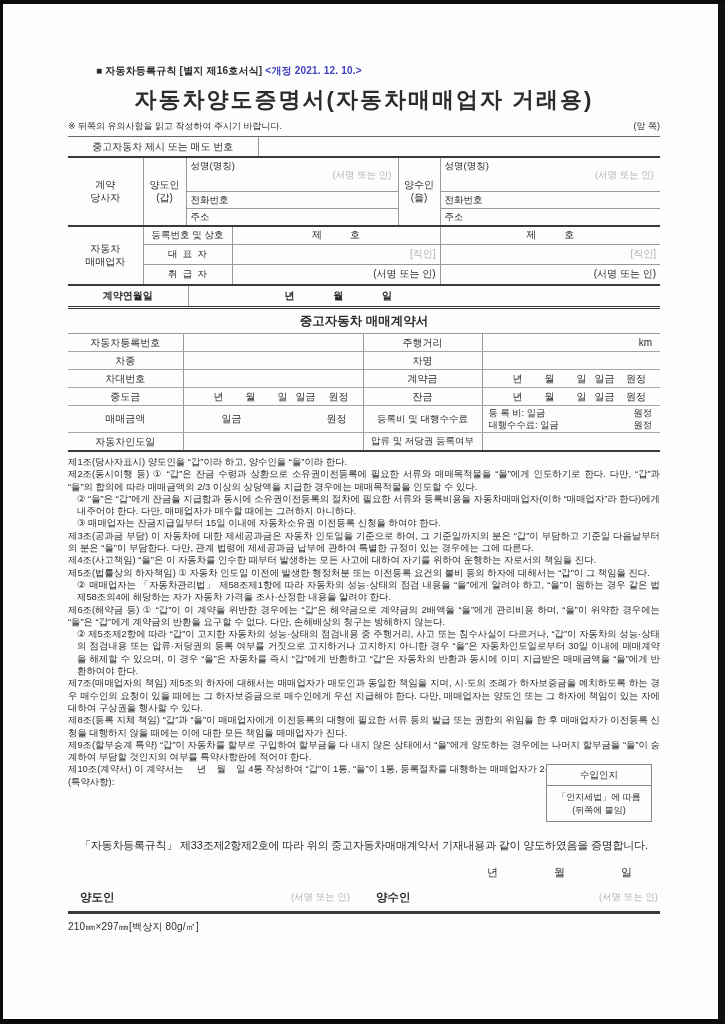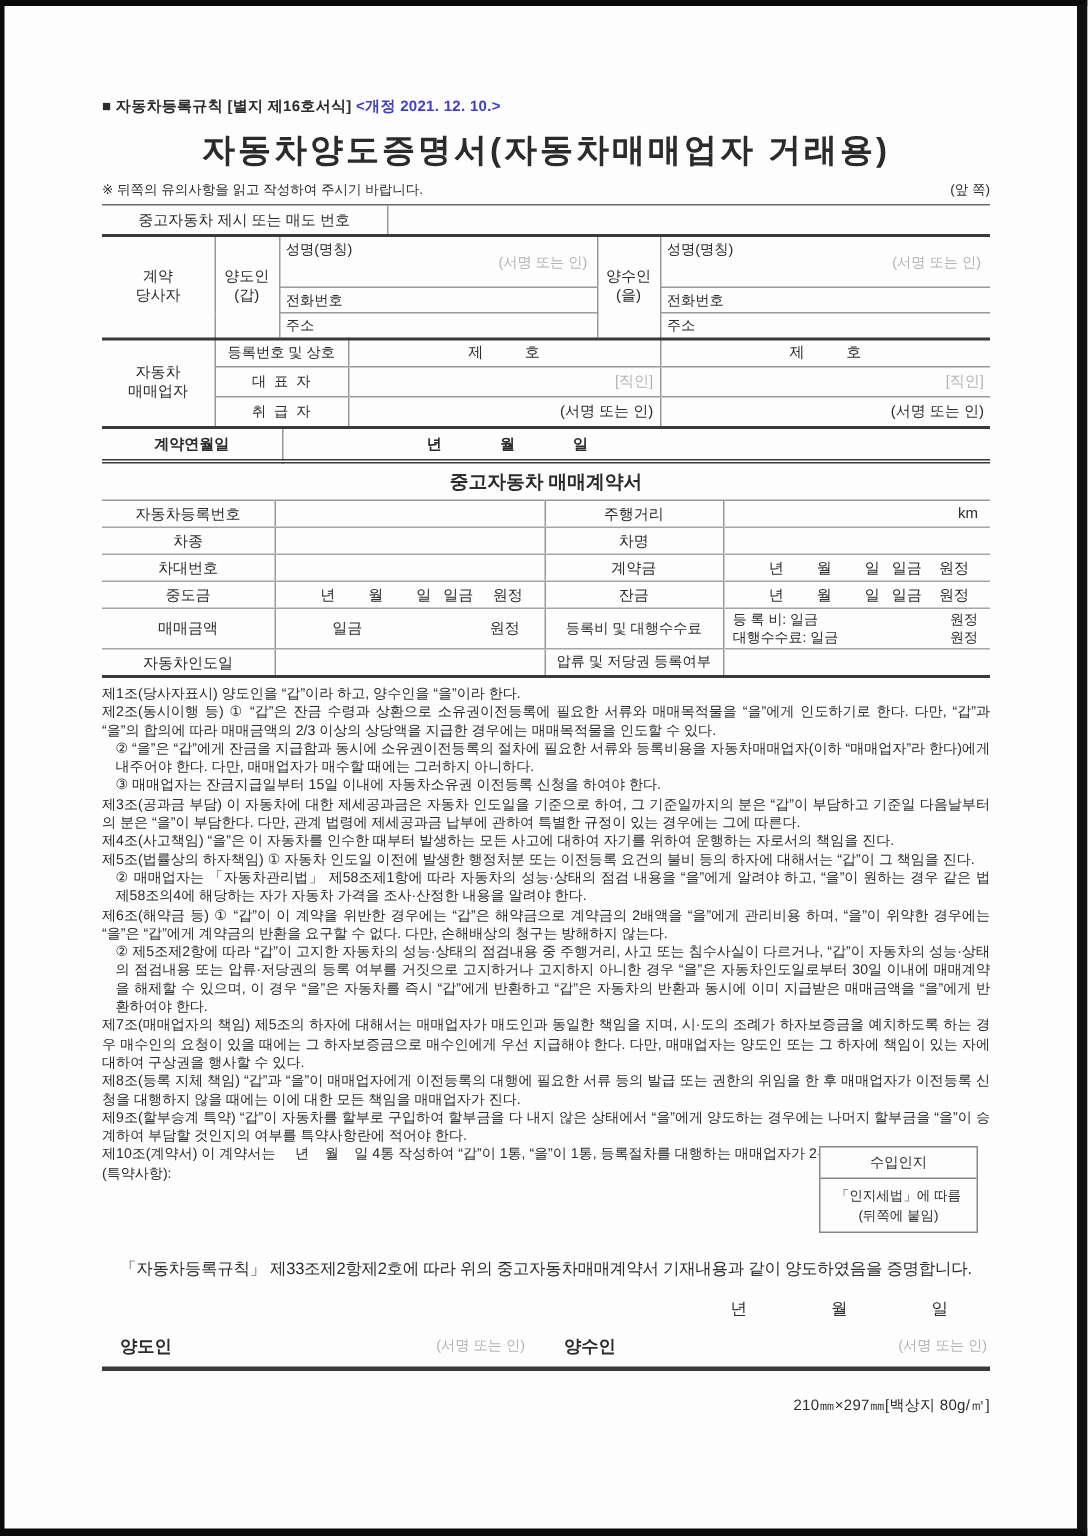--- a/index.html
+++ b/index.html
@@ -4,21 +4,21 @@
 <style>
   html,body{margin:0;padding:0;background:#e8e8e8;}
   .page{
     position:relative;width:725px;height:1024px;background:#fdfdfd;
     box-sizing:border-box;overflow:hidden;
     border-top:4px solid #0b0b0b;border-left:3px solid #0b0b0b;
     border-right:7px solid #111;border-bottom:5px solid #0b0b0b;
     font-family:"Liberation Sans","DejaVu Sans",sans-serif;color:#2b2b2b;
   }
   .doc{position:absolute;left:65px;top:60px;width:592px;}
-  .refline{font-size:10px;font-weight:bold;letter-spacing:.2px;white-space:nowrap;}
+  .refline{font-size:10px;font-weight:bold;letter-spacing:.2px;white-space:nowrap;margin-left:28px;}
   .refline .rev{color:#4040c4;font-weight:bold;}
   .title{font-size:22px;font-weight:bold;text-align:center;letter-spacing:2px;margin:7px 0 5px;}
   .noterow{display:flex;justify-content:space-between;font-size:9px;padding-bottom:3px;border-bottom:1px solid #6a6a6a;}
   table{border-collapse:collapse;width:592px;table-layout:fixed;}
   td{font-size:10px;padding:0 4px;vertical-align:middle;overflow:hidden;}
   .vline{border-left:1px solid #9a9a9a;margin-left:40px;}
   .thin-b{border-bottom:1px solid #9a9a9a;}
   .thick-t{border-top:2px solid #3a3a3a;}
   .pre{white-space:pre-line;text-align:center;line-height:1.25;}
   .cgray{color:#b3b3b3;}
@@ -57,21 +57,21 @@
   .stampbox{position:absolute;right:8px;top:-12px;width:104px;border:1px solid #888;text-align:center;background:#fdfdfd;}
   .stampbox .bt{font-size:9.5px;padding:4px 0 3px;border-bottom:1px solid #888;}
   .stampbox .bb{font-size:9px;line-height:13px;padding:5px 0 4px;}
   .cert{font-size:11px;margin-top:6px;padding-left:12px;letter-spacing:-.2px;}
   .dateline{display:flex;justify-content:flex-end;gap:56px;padding-right:28px;font-size:11px;margin-top:12px;}
   .sigrow{display:flex;margin-top:4px;height:27px;align-items:center;border-bottom:3px solid #3a3a3a;font-size:11.5px;}
   .sighalf{flex:1;display:flex;justify-content:space-between;align-items:center;}
   .sighalf .nm{font-weight:bold;padding-left:12px;}
   .sighalf .hint{font-size:9.5px;padding-right:14px;}
   .sighalf:last-child .hint{padding-right:2px;}
-  .footer{text-align:right;font-size:10px;margin-top:16px;letter-spacing:.2px;}
+  .footer{text-align:left;font-size:10px;margin-top:6px;letter-spacing:.2px;}
 </style>
 </head>
 <body>
 
 <div class="page">
   <div class="doc">
 
     <div class="refline">
       <span>■</span>
       <span>자동차등록규칙 [별지 제16호서식]</span>

